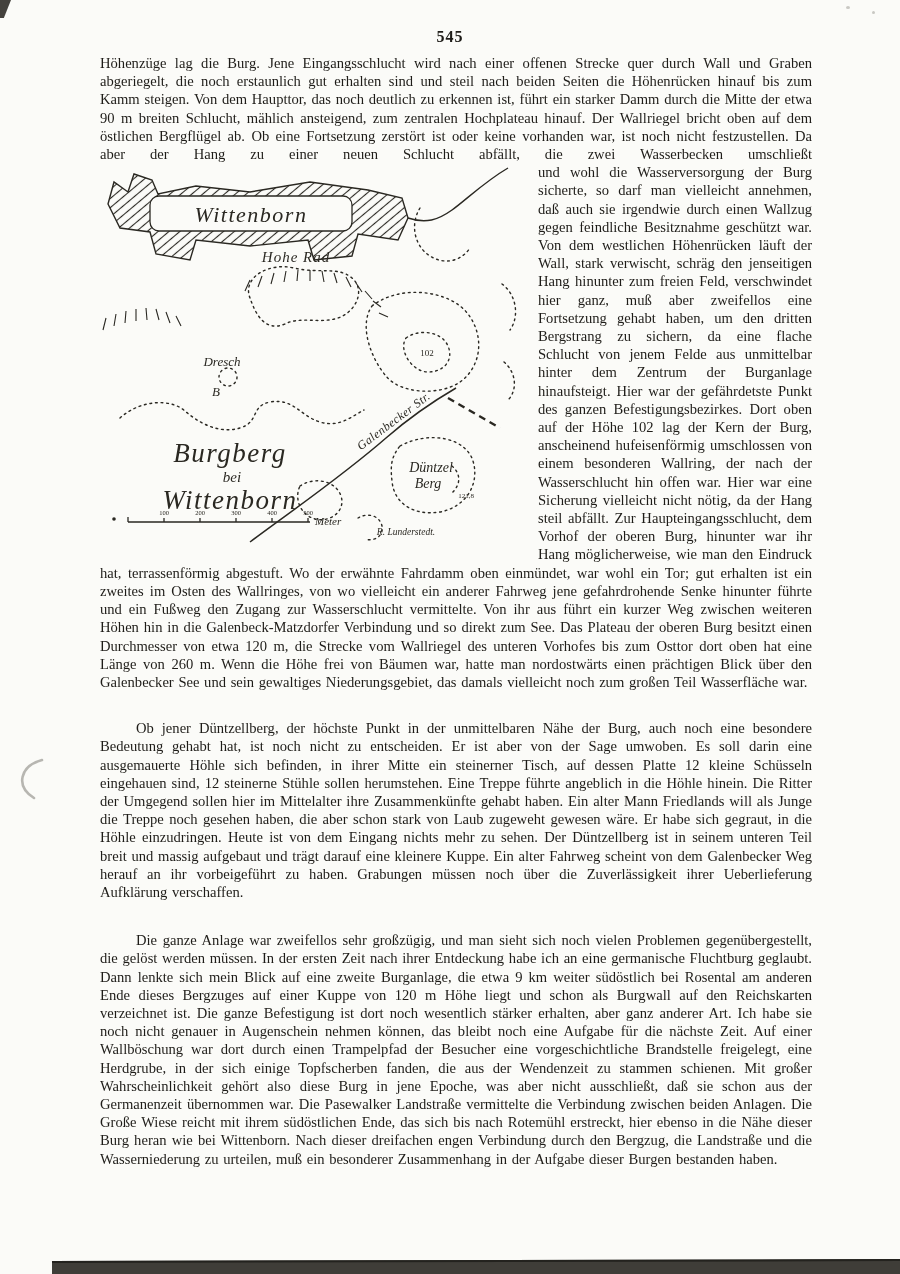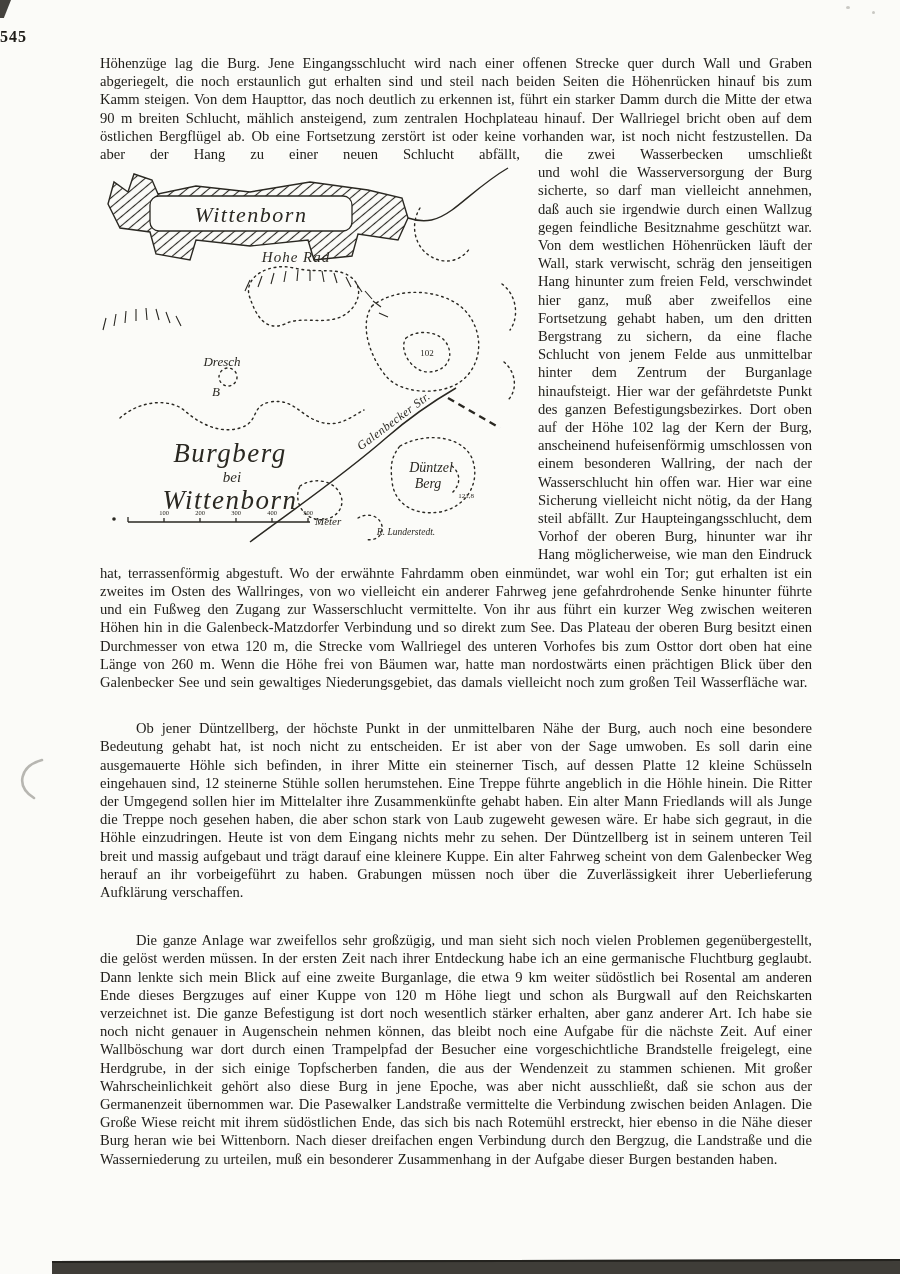--- a/index.html
+++ b/index.html
@@ -6,21 +6,21 @@
   .page{
     position:relative;
     width:900px;height:1274px;
     margin:0 auto;
     background:#fbfbf8;
     overflow:hidden;
     font-family:"Liberation Serif","DejaVu Serif",serif;
     color:#1e1c18;
   }
   .pagenum{
-    text-align:left;
+    text-align:center;
     padding-top:28px;
     font-size:16px;
     letter-spacing:1px;
     font-weight:bold;
   }
   .textblock{
     margin:8px 88px 0 100px;
   }
   p.body{
     margin:0;

